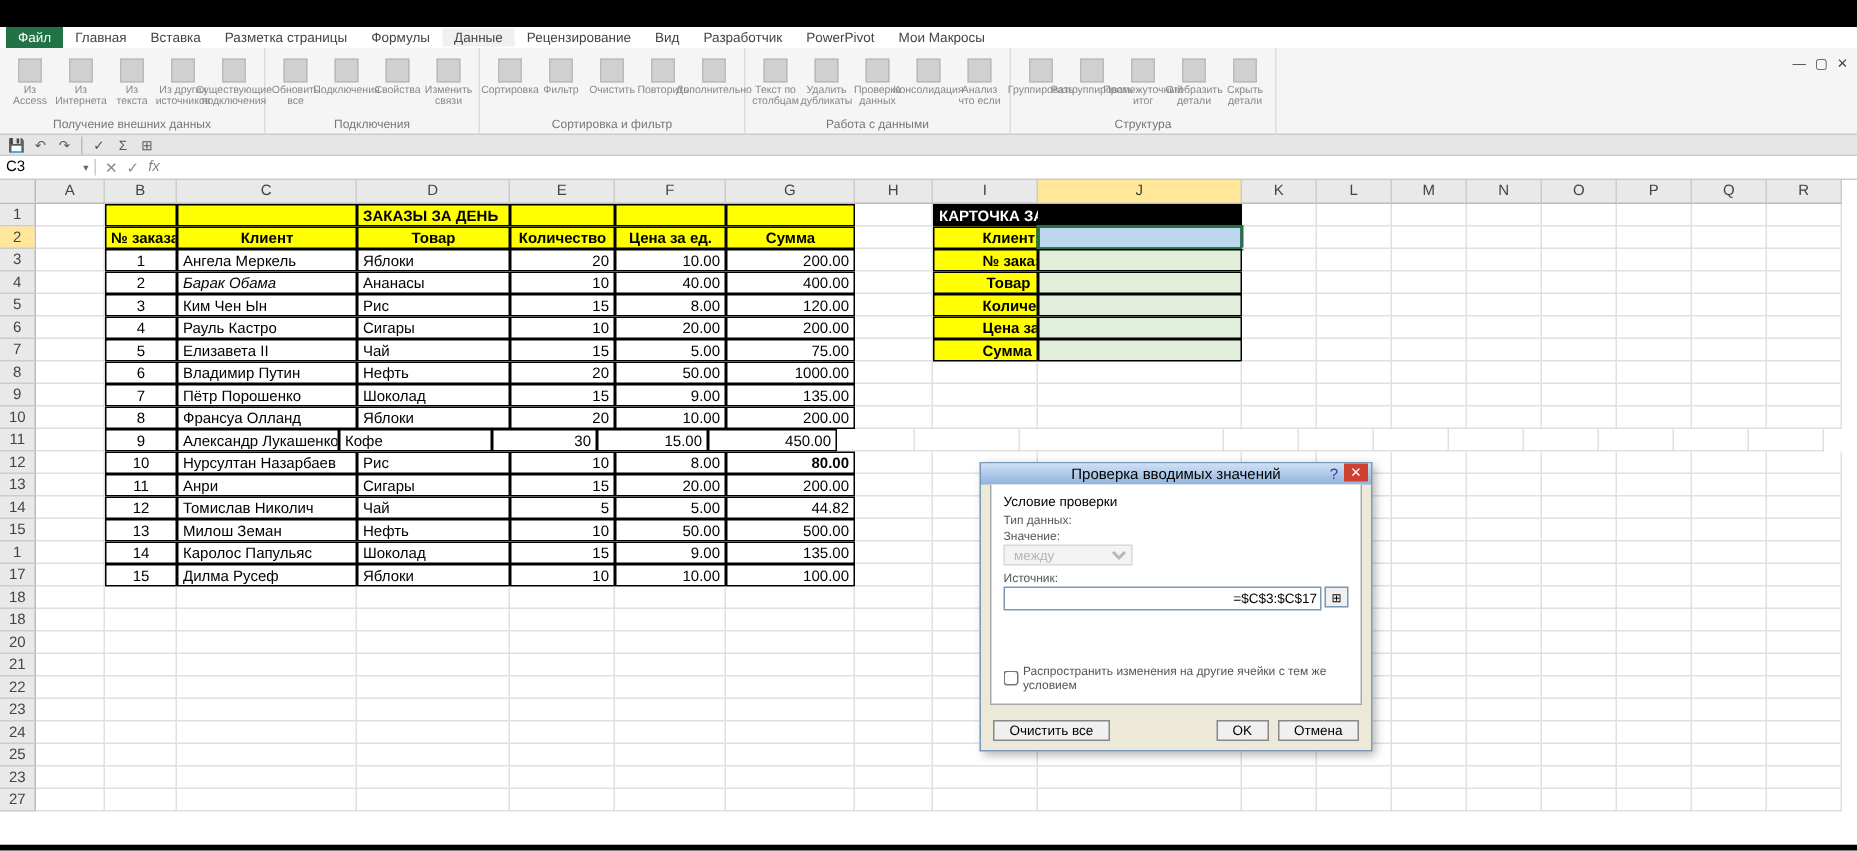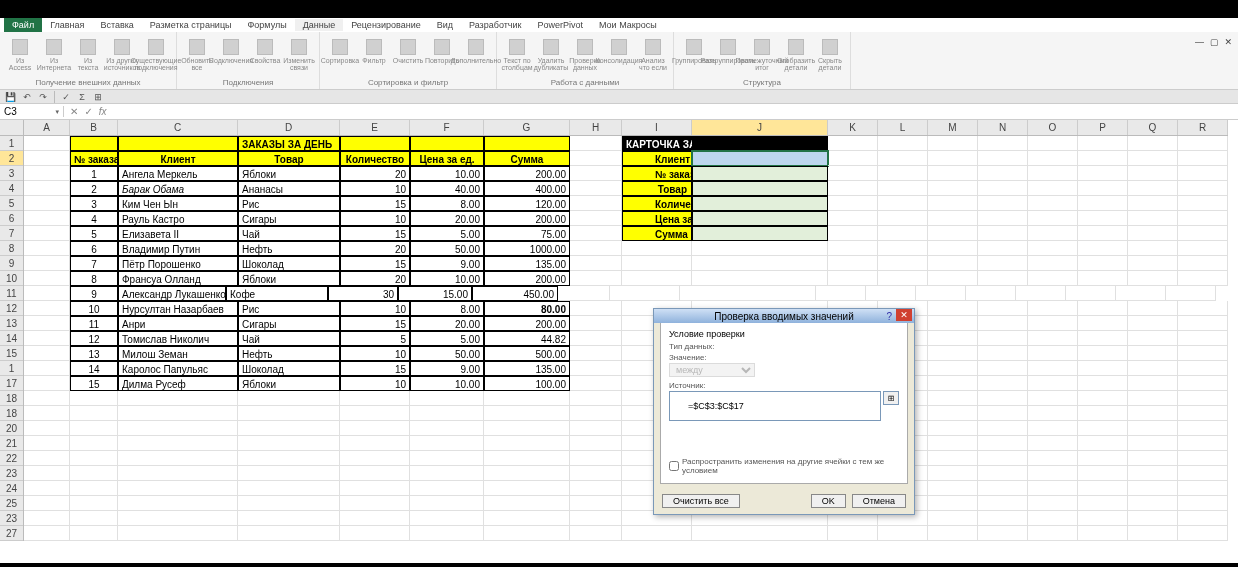--- a/index.html
+++ b/index.html
@@ -68,21 +68,21 @@
   .dialog-title .close { position: absolute; right: 2px; top: 0; width: 16px; height: 12px; background: #d04030; color: #fff; text-align: center; line-height: 12px; font-size: 9px; cursor: pointer; }
   .dialog-tabs { display: flex; background: #ece9d8; border-bottom: 1px solid #aaa; padding: 4px 6px 0 6px; gap: 0; font-size: 9px; }
   .dialog-tabs .dtab { padding: 2px 8px; border: 1px solid #aaa; border-bottom: none; background: #ece9d8; cursor: pointer; position: relative; }
   .dialog-tabs .dtab.active { background: #fff; border-bottom: 1px solid #fff; top: 1px; z-index: 2; }
   .dialog-body { background: #fff; margin: 0 6px 6px 6px; border: 1px solid #aaa; border-top: none; padding: 6px 8px 8px 8px; position: relative; min-height: 130px; }
   .dlg-section-label { font-size: 9px; margin-bottom: 3px; }
   .dlg-field-label { font-size: 8px; color: #555; margin: 2px 0 1px 0; }
   .dlg-select, .dlg-input { width: 86px; height: 14px; border: 1px solid #7a98b8; font-size: 9px; padding: 0 2px; background: #fff; }
   .dlg-select.dis { background: #eee; color: #999; border-color: #ccc; }
   .dlg-src-row { display: flex; gap: 2px; margin-top: 1px; }
-  .dlg-src-input { flex: 1; height: 30px; border: 1px solid #7a98b8; font-size: 9px; padding: 0 18px; }
+  .dlg-src-input { flex: 1; height: 16px; border: 1px solid #7a98b8; font-size: 9px; padding: 0 2px; text-align: right; }
   .dlg-src-btn { width: 16px; height: 14px; border: 1px solid #7a98b8; background: #f0f0f0; display:flex;align-items:center;justify-content:center;font-size:8px;cursor:pointer; }
   .dlg-check-row { font-size: 8px; display: flex; align-items: center; gap: 3px; margin: 1px 0; }
   .dlg-check-row input { width: 10px; height: 10px; }
   .dlg-right-col { position: absolute; left: 102px; top: 22px; }
   .dlg-footer { font-size: 8px; color: #555; margin-top: 36px; display:flex; align-items:center; gap:3px; }
   .dlg-buttons { display: flex; justify-content: space-between; padding: 4px 8px 6px 8px; }
   .dlg-btn { padding: 1px 10px; border: 1px solid #888; background: #f0f0f0; font-size: 9px; cursor: pointer; }
   .dlg-btn-group { display: flex; gap: 6px; }
 
   

